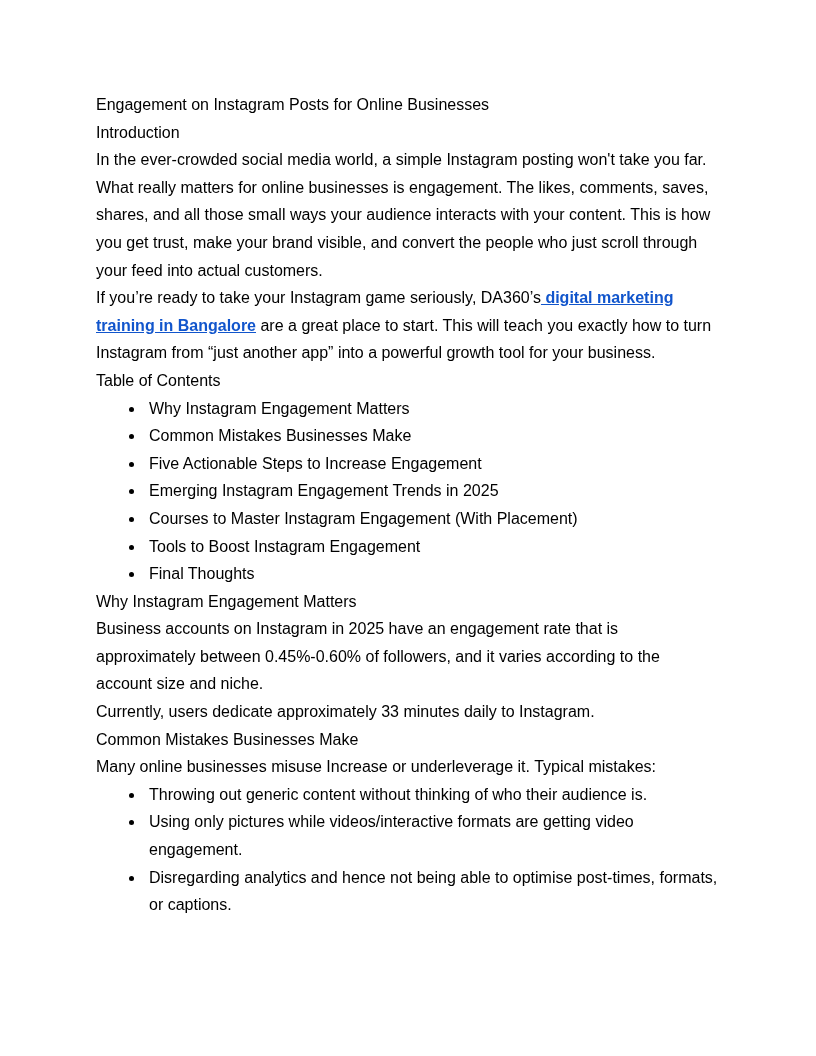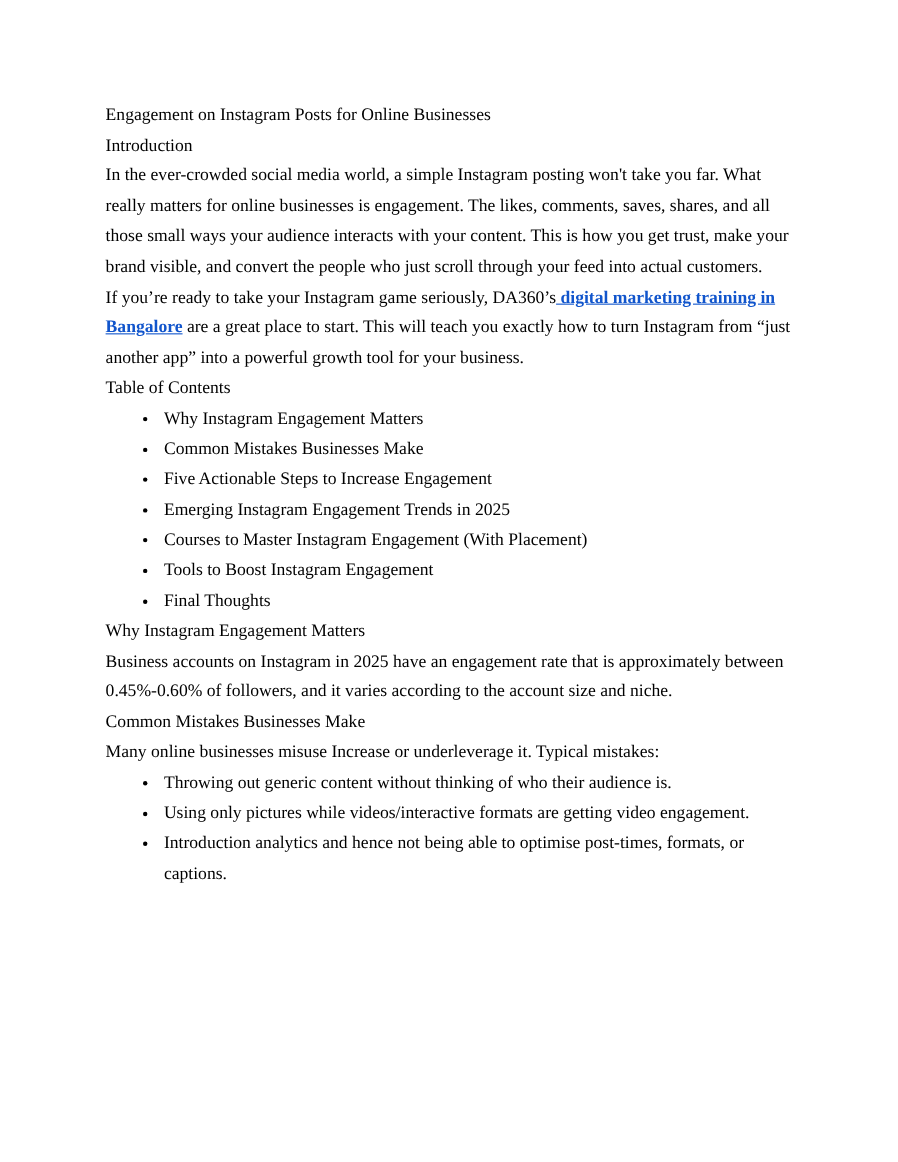--- a/index.html
+++ b/index.html
@@ -7,21 +7,21 @@
     padding: 0;
     background: #ffffff;
   }
   .page {
     position: relative;
     width: 816px;
     height: 1056px;
     box-sizing: border-box;
     padding: 91px 96px 0 96px;
     background: #ffffff;
-    font-family: Liberation Serif, serif;
+    font-family: Liberation Sans, sans-serif;
     font-size: 16px;
     line-height: 27.6px;
     color: #000000;
     overflow: hidden;
   }
   .page p, .page h1, .page h2 {
     margin: 0;
     padding: 0;
     font-size: 16px;
     line-height: 27.6px;
@@ -67,24 +67,25 @@
     <li>Five Actionable Steps to Increase Engagement</li>
     <li>Emerging Instagram Engagement Trends in 2025</li>
     <li>Courses to Master Instagram Engagement (With Placement)</li>
     <li>Tools to Boost Instagram Engagement</li>
     <li>Final Thoughts</li>
   </ul>
 
   <h2 class="heading">Why Instagram Engagement Matters</h2>
 
   <p>Business accounts on Instagram in 2025 have an engagement rate that is approximately between 0.45%-0.60% of followers, and it varies according to the account size and niche.</p>
+  <p>Currently, users dedicate approximately 33 minutes daily to Instagram.</p>
 
   <h2 class="heading">Common Mistakes Businesses Make</h2>
 
   <p>Many online businesses misuse Increase or underleverage it. Typical mistakes:</p>
 
   <ul>
     <li>Throwing out generic content without thinking of who their audience is.</li>
     <li>Using only pictures while videos/interactive formats are getting video engagement.</li>
-    <li>Introduction analytics and hence not being able to optimise post-times, formats, or captions.</li>
+    <li>Disregarding analytics and hence not being able to optimise post-times, formats, or captions.</li>
   </ul>
 
 </div>
 
 </body></html>

